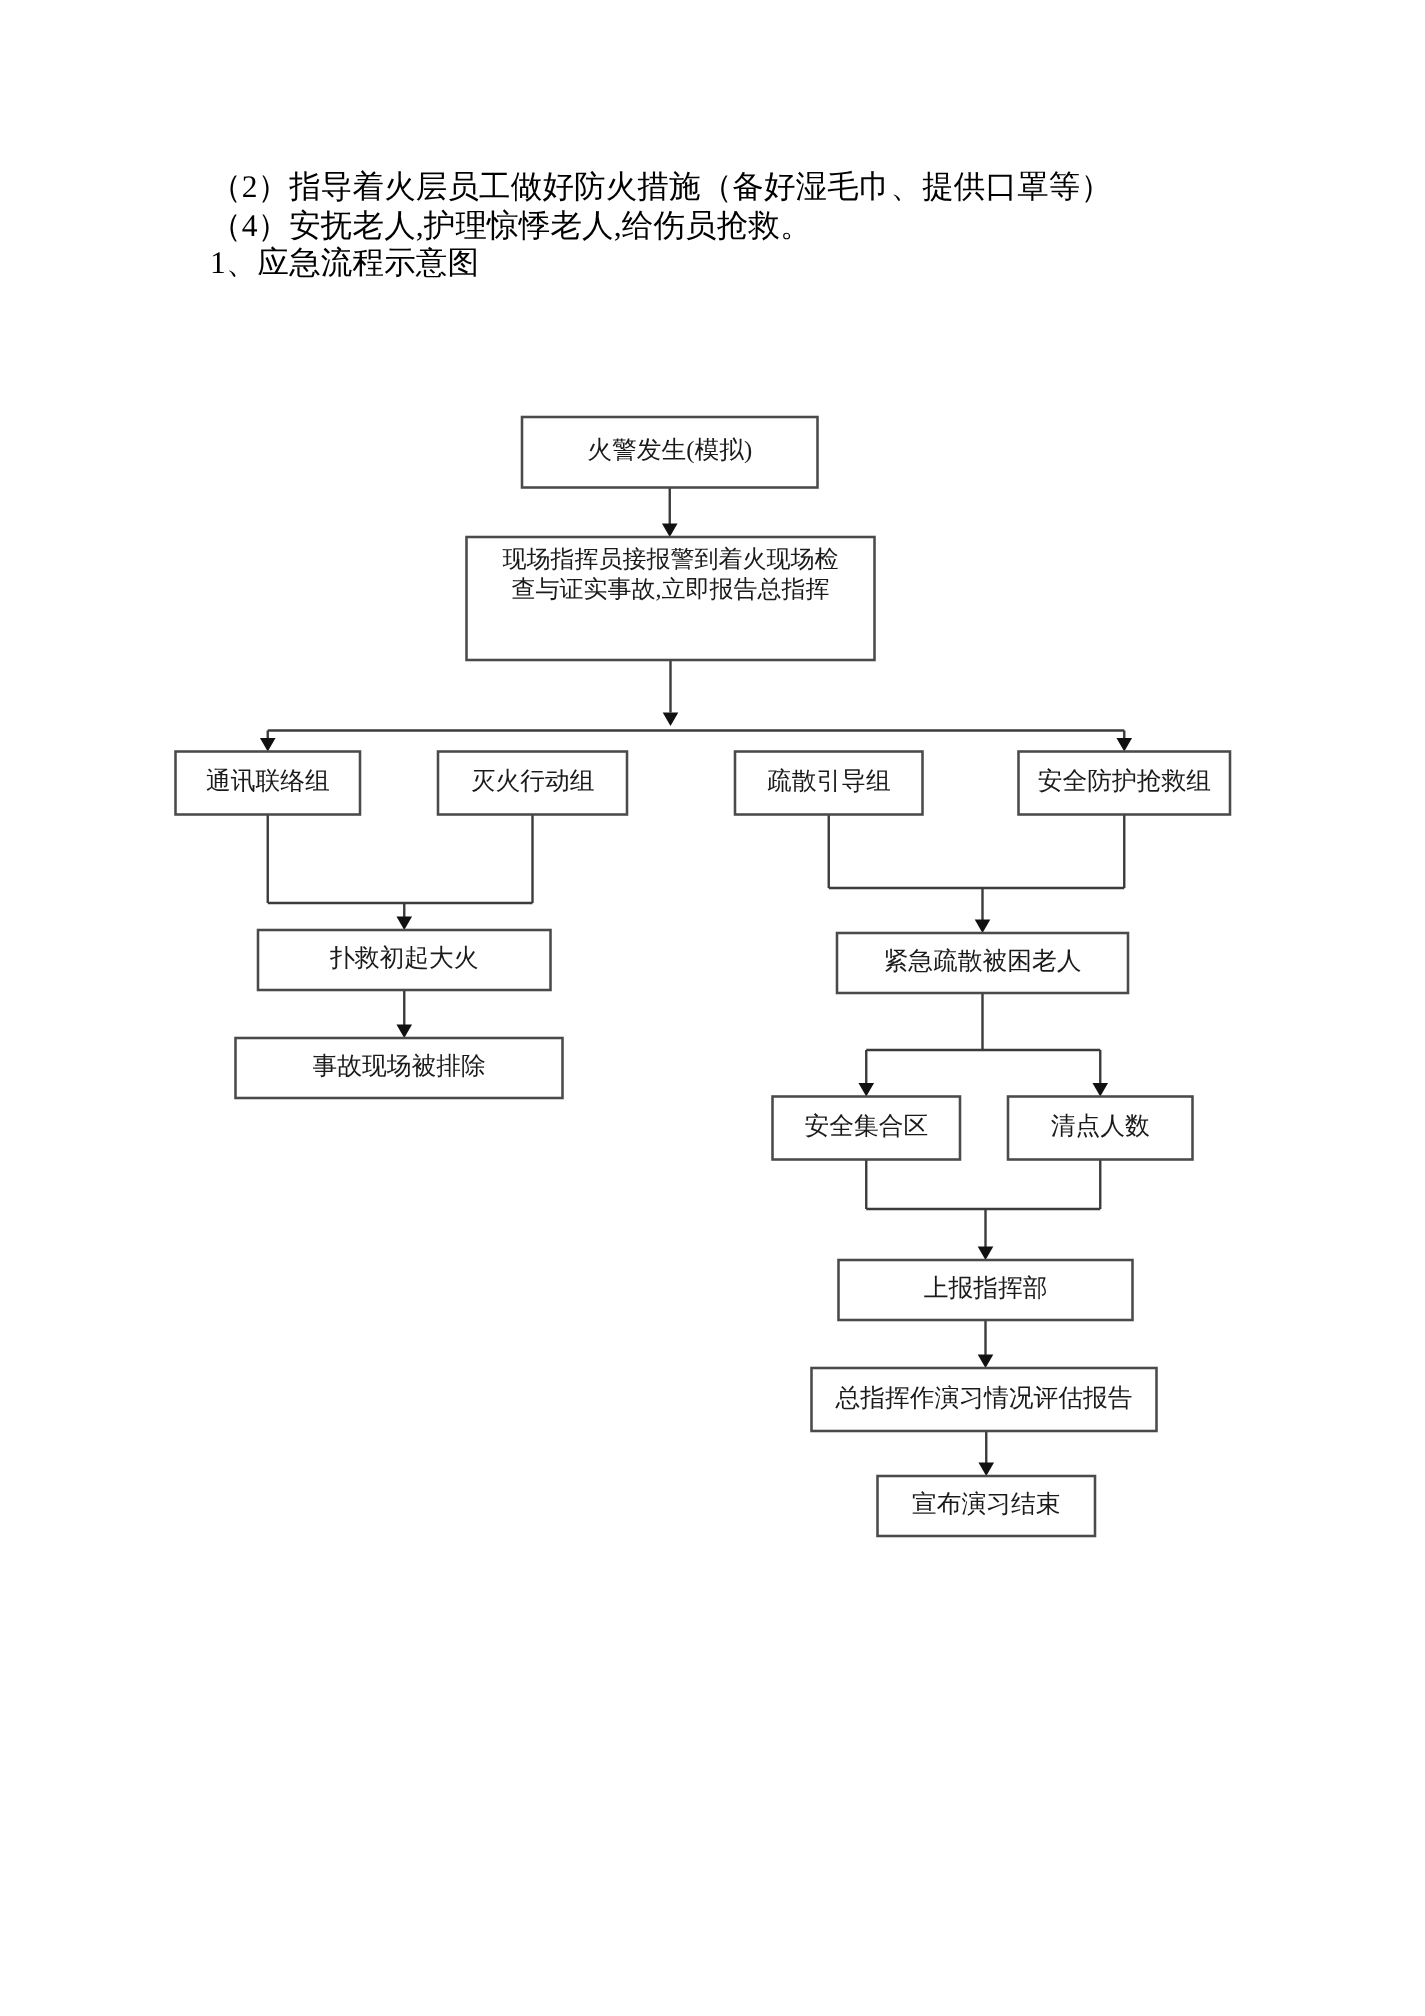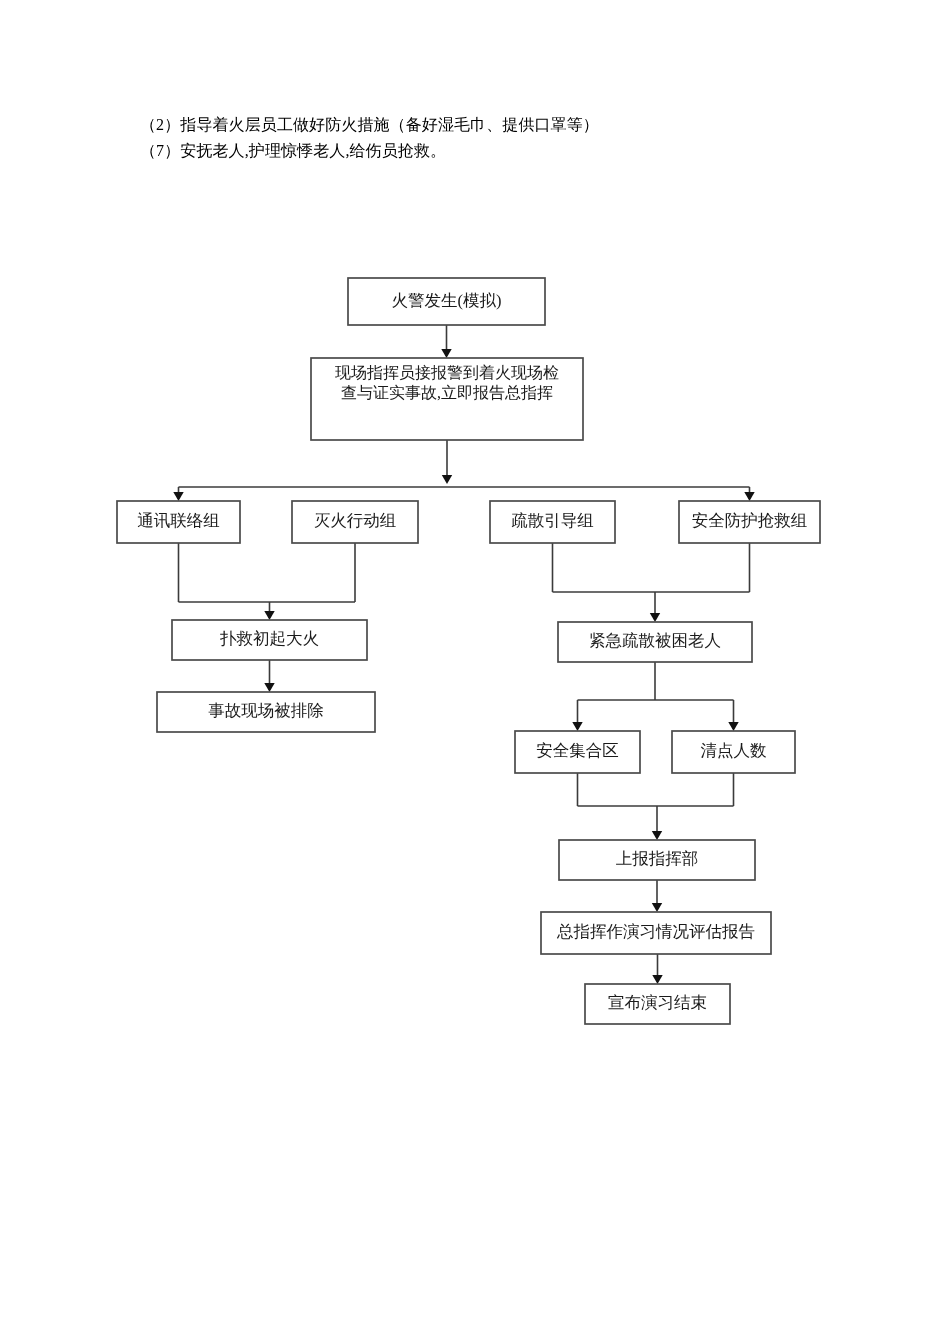--- a/index.html
+++ b/index.html
@@ -17,21 +17,21 @@
   }
 
   
   #text-block {
     position: absolute;
     left: 140px;
     top: 112px;
     width: 700px;
   }
   .para-line {
-    font-size: 16px;
+    font-size: 21px;
     line-height: 25.5px;
     white-space: pre;
     letter-spacing: 0.1px;
   }
 
   
   #flow-svg {
     position: absolute;
     left: 0;
     top: 0;
@@ -61,21 +61,22 @@
   }
   #flow-svg text.node-label.two-line {
     font-size: 16px;
   }
 </style>
 </head>
 <body>
 
 <div id="text-block">
   <div class="para-line">（2）指导着火层员工做好防火措施（备好湿毛巾、提供口罩等）</div>
-  <div class="para-line">（7）安抚老人,护理惊悸老人,给伤员抢救。</div>
+  <div class="para-line">（4）安抚老人,护理惊悸老人,给伤员抢救。</div>
+  <div class="para-line">1、应急流程示意图</div>
 </div>
 
 <svg id="flow-svg" viewBox="0 0 950 1344" xmlns="http://www.w3.org/2000/svg">
   <g id="edge-layer">
       <path d="M 446.5 325 L 446.5 356" class="edge"></path>
       <path d="M 441.3 349 L 451.7 349 L 446.5 358 Z" class="arrowhead"></path>
       <path d="M 447 440 L 447 475" class="edge"></path>
       <path d="M 441.8 475 L 452.2 475 L 447 484 Z" class="arrowhead"></path>
       <path d="M 178.5 487 L 749.5 487" class="edge"></path>
       <path d="M 178.5 487 L 178.5 499" class="edge"></path>

